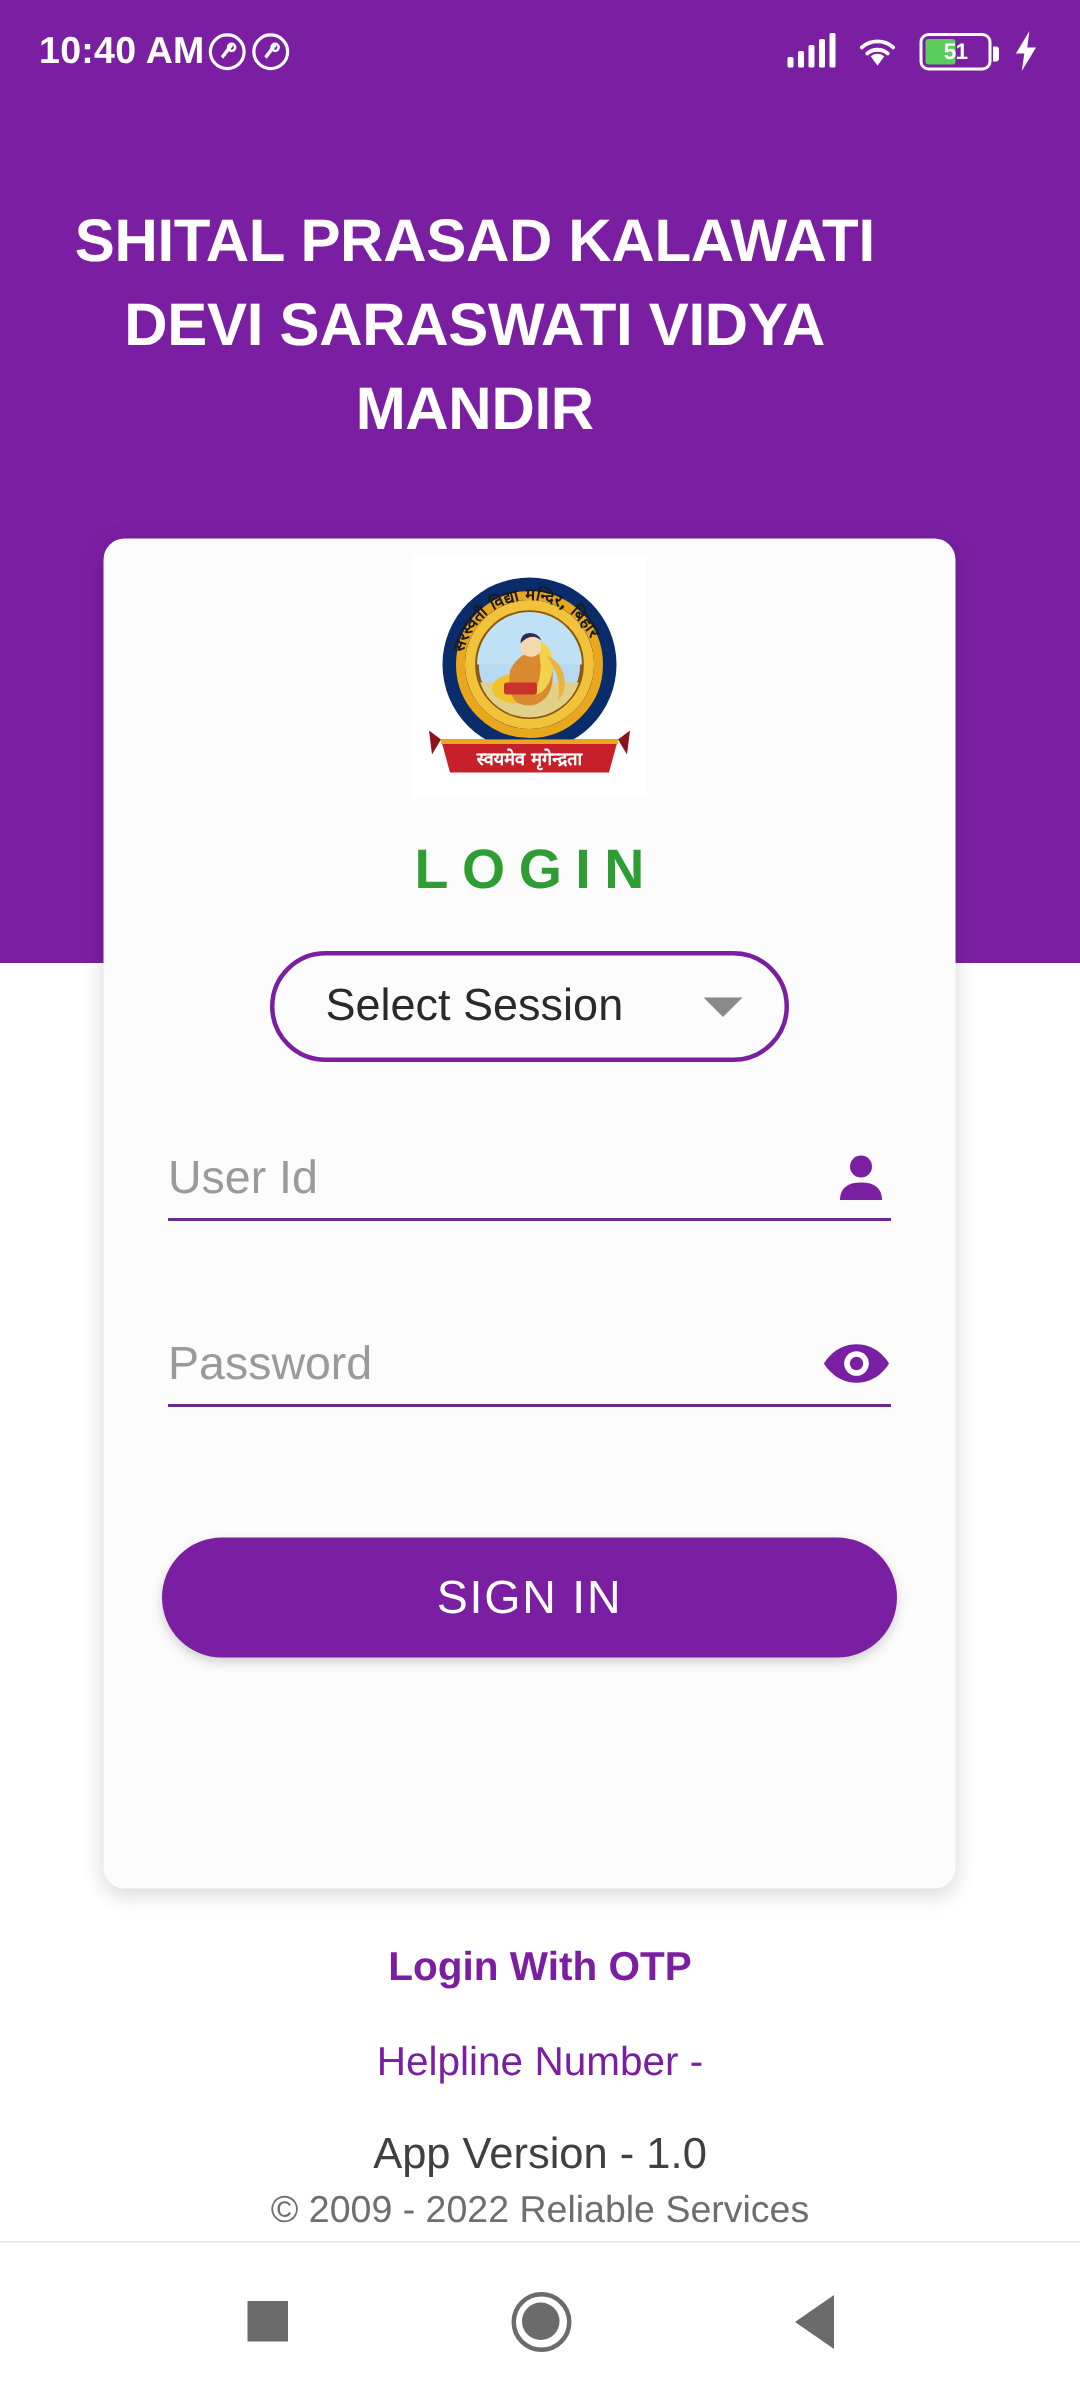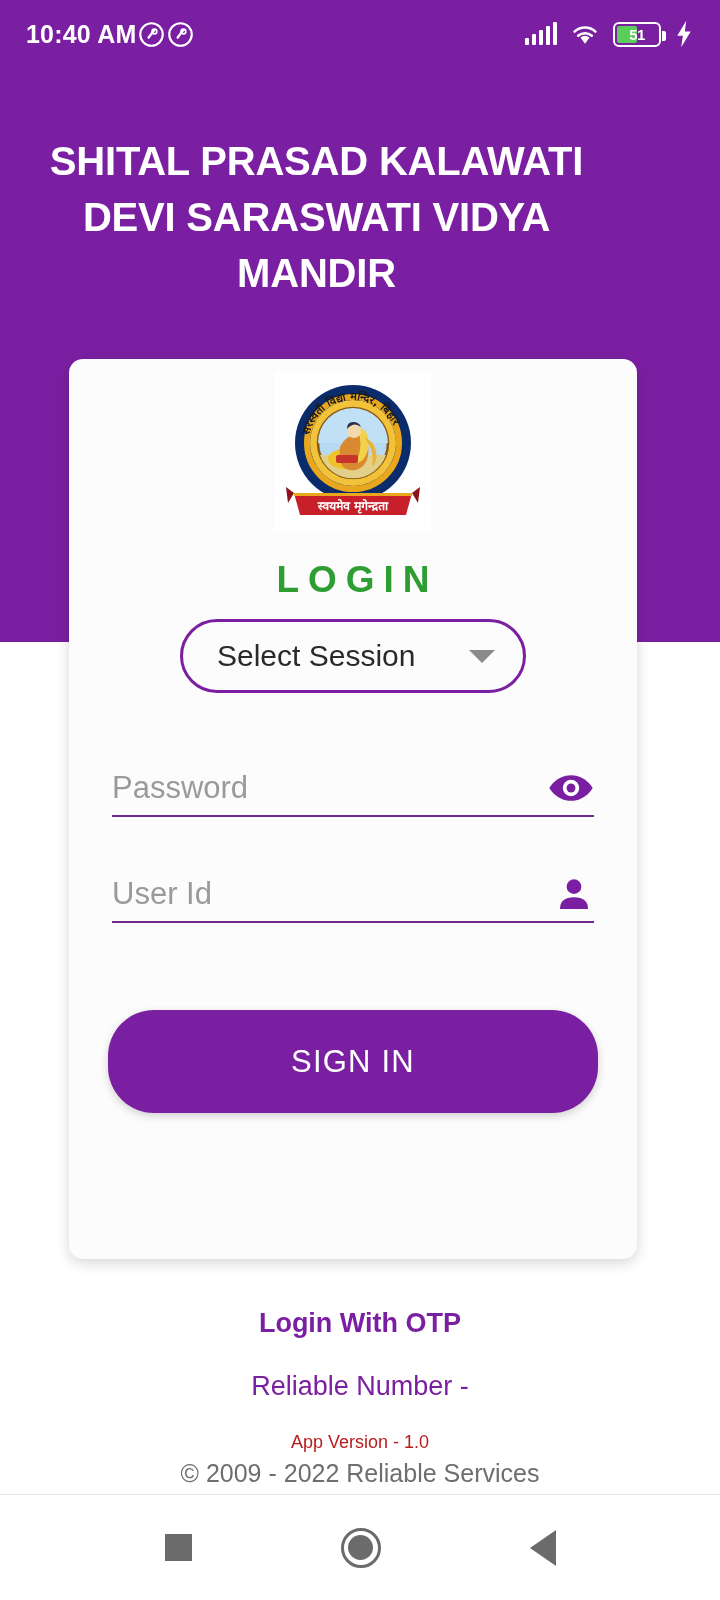--- a/index.html
+++ b/index.html
@@ -166,21 +166,21 @@
     color: #2E9E33;
     font-size: 37px;
     font-weight: bold;
     letter-spacing: 9px;
     text-indent: 9px;
     text-align: right;
   }
 
   
   .session-select {
-    margin-top: 18px;
+    margin-top: 33px;
     width: 346px;
     height: 74px;
     border: 3px solid #7B1FA2;
     border-radius: 37px;
     background: #FCFCFC;
     display: flex;
     align-items: center;
     padding: 0 28px 0 34px;
     justify-content: space-between;
   }
@@ -222,60 +222,59 @@
     padding: 0;
   }
   .field-input::placeholder { color: #9A9A9A; }
 
   .person-icon, .eye-icon { display: block; }
 
   
   .signin-btn {
     margin-top: 87px;
     width: 490px;
-    height: 103px;
+    height: 80px;
     border: none;
     border-radius: 46px;
     background: #7B1FA2;
     color: #ffffff;
     font-family: "Liberation Sans", sans-serif;
     font-size: 31px;
     letter-spacing: 1.2px;
     cursor: pointer;
     box-shadow: 0 3px 8px rgba(0,0,0,0.18);
   }
 
   
   .footer {
     position: absolute;
     top: 1296px;
     left: 0;
     width: 720px;
     text-align: center;
     z-index: 6;
-    margin-top: 12px;
   }
   .otp-link {
     display: block;
     color: #7B1FA2;
     font-size: 27px;
     font-weight: bold;
     text-decoration: none;
   }
   .helpline {
     display: block;
     margin-top: 32px;
     color: #7B1FA2;
     font-size: 27px;
   }
   .app-version {
     display: block;
     margin-top: 30px;
-    color: #b91c1c;
-    font-size: 18px;
+    color: #404040;
+    font-size: 29px;
   }
   .copyright {
     display: block;
     margin-top: 6px;
     color: #6E6E6E;
     font-size: 25px;
   }
 
   
   .nav-bar {
@@ -399,47 +398,47 @@
     </svg>
   </div>
 
   <div class="login-heading">LOGIN</div>
 
   <div class="session-select">
     <span class="session-label">Select Session</span>
     <span class="chev-down"></span>
   </div>
 
+  <div class="field">
+    <div class="field-row">
+      <input class="field-input" type="text" placeholder="User Id" style="">
+      <svg class="person-icon" width="40" height="40" viewBox="0 0 24 24">
+        <circle cx="12" cy="7.6" r="4.4" fill="#7B1FA2"></circle>
+        <path d="M3.6 21 q0 -7 8.4 -7 q8.4 0 8.4 7 Z" fill="#7B1FA2"></path>
+      </svg>
+    </div>
+  </div>
+
   <div class="field password">
     <div class="field-row">
       <input class="field-input" type="password" placeholder="Password" style="">
       <svg class="eye-icon" width="46" height="32" viewBox="0 0 28 18">
         <path d="M14 1.2 C5 1.2 0.8 9 0.8 9 S5 16.8 14 16.8 S27.2 9 27.2 9 S23 1.2 14 1.2 Z" fill="#7B1FA2"></path>
         <circle cx="14" cy="9" r="5" fill="#ffffff"></circle>
         <circle cx="14" cy="9" r="2.7" fill="#7B1FA2"></circle>
       </svg>
     </div>
   </div>
 
-  <div class="field">
-    <div class="field-row">
-      <input class="field-input" type="text" placeholder="User Id" style="">
-      <svg class="person-icon" width="40" height="40" viewBox="0 0 24 24">
-        <circle cx="12" cy="7.6" r="4.4" fill="#7B1FA2"></circle>
-        <path d="M3.6 21 q0 -7 8.4 -7 q8.4 0 8.4 7 Z" fill="#7B1FA2"></path>
-      </svg>
-    </div>
-  </div>
-
   <button class="signin-btn">SIGN IN</button>
 </div>
 
 <div class="footer">
   <a class="otp-link" href="#">Login With OTP</a>
-  <span class="helpline">Reliable Number -</span>
+  <span class="helpline">Helpline Number -</span>
   <span class="app-version">App Version - 1.0</span>
   <span class="copyright">© 2009 - 2022 Reliable Services</span>
 </div>
 
 <div class="nav-bar">
   <span class="nav-recents"></span>
   <span class="nav-home"></span>
   <span class="nav-back"></span>
 </div>
 

